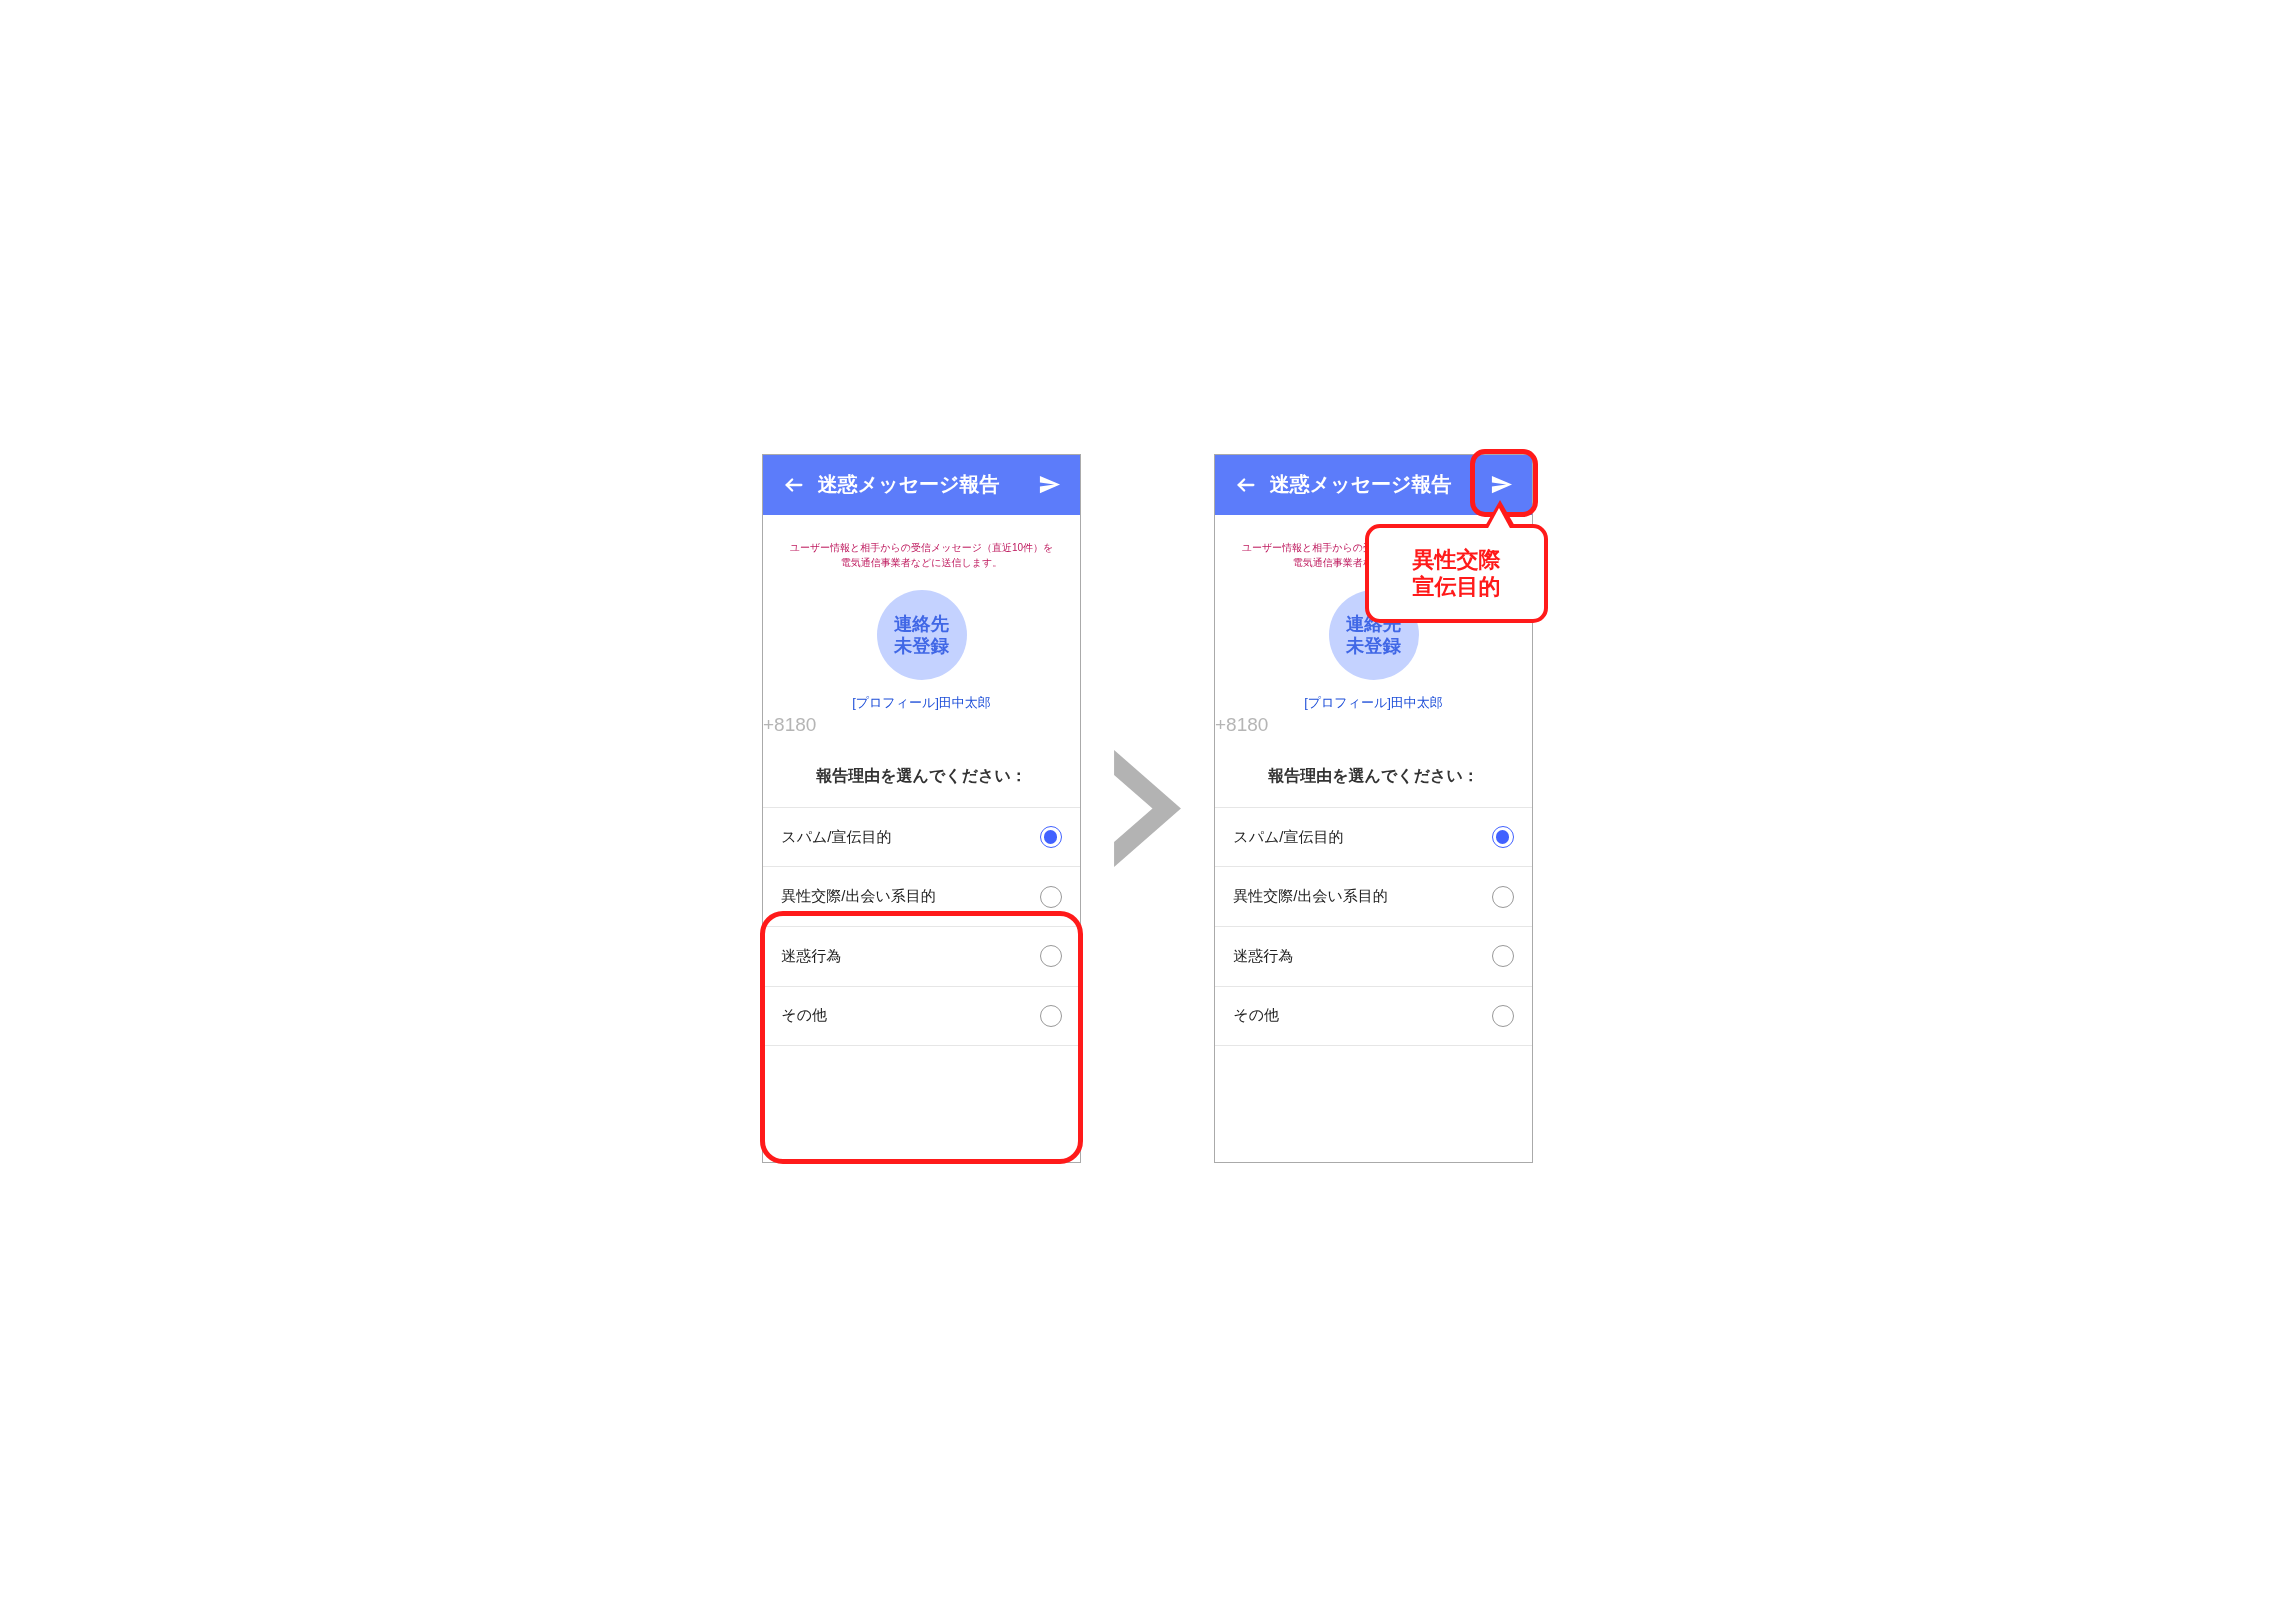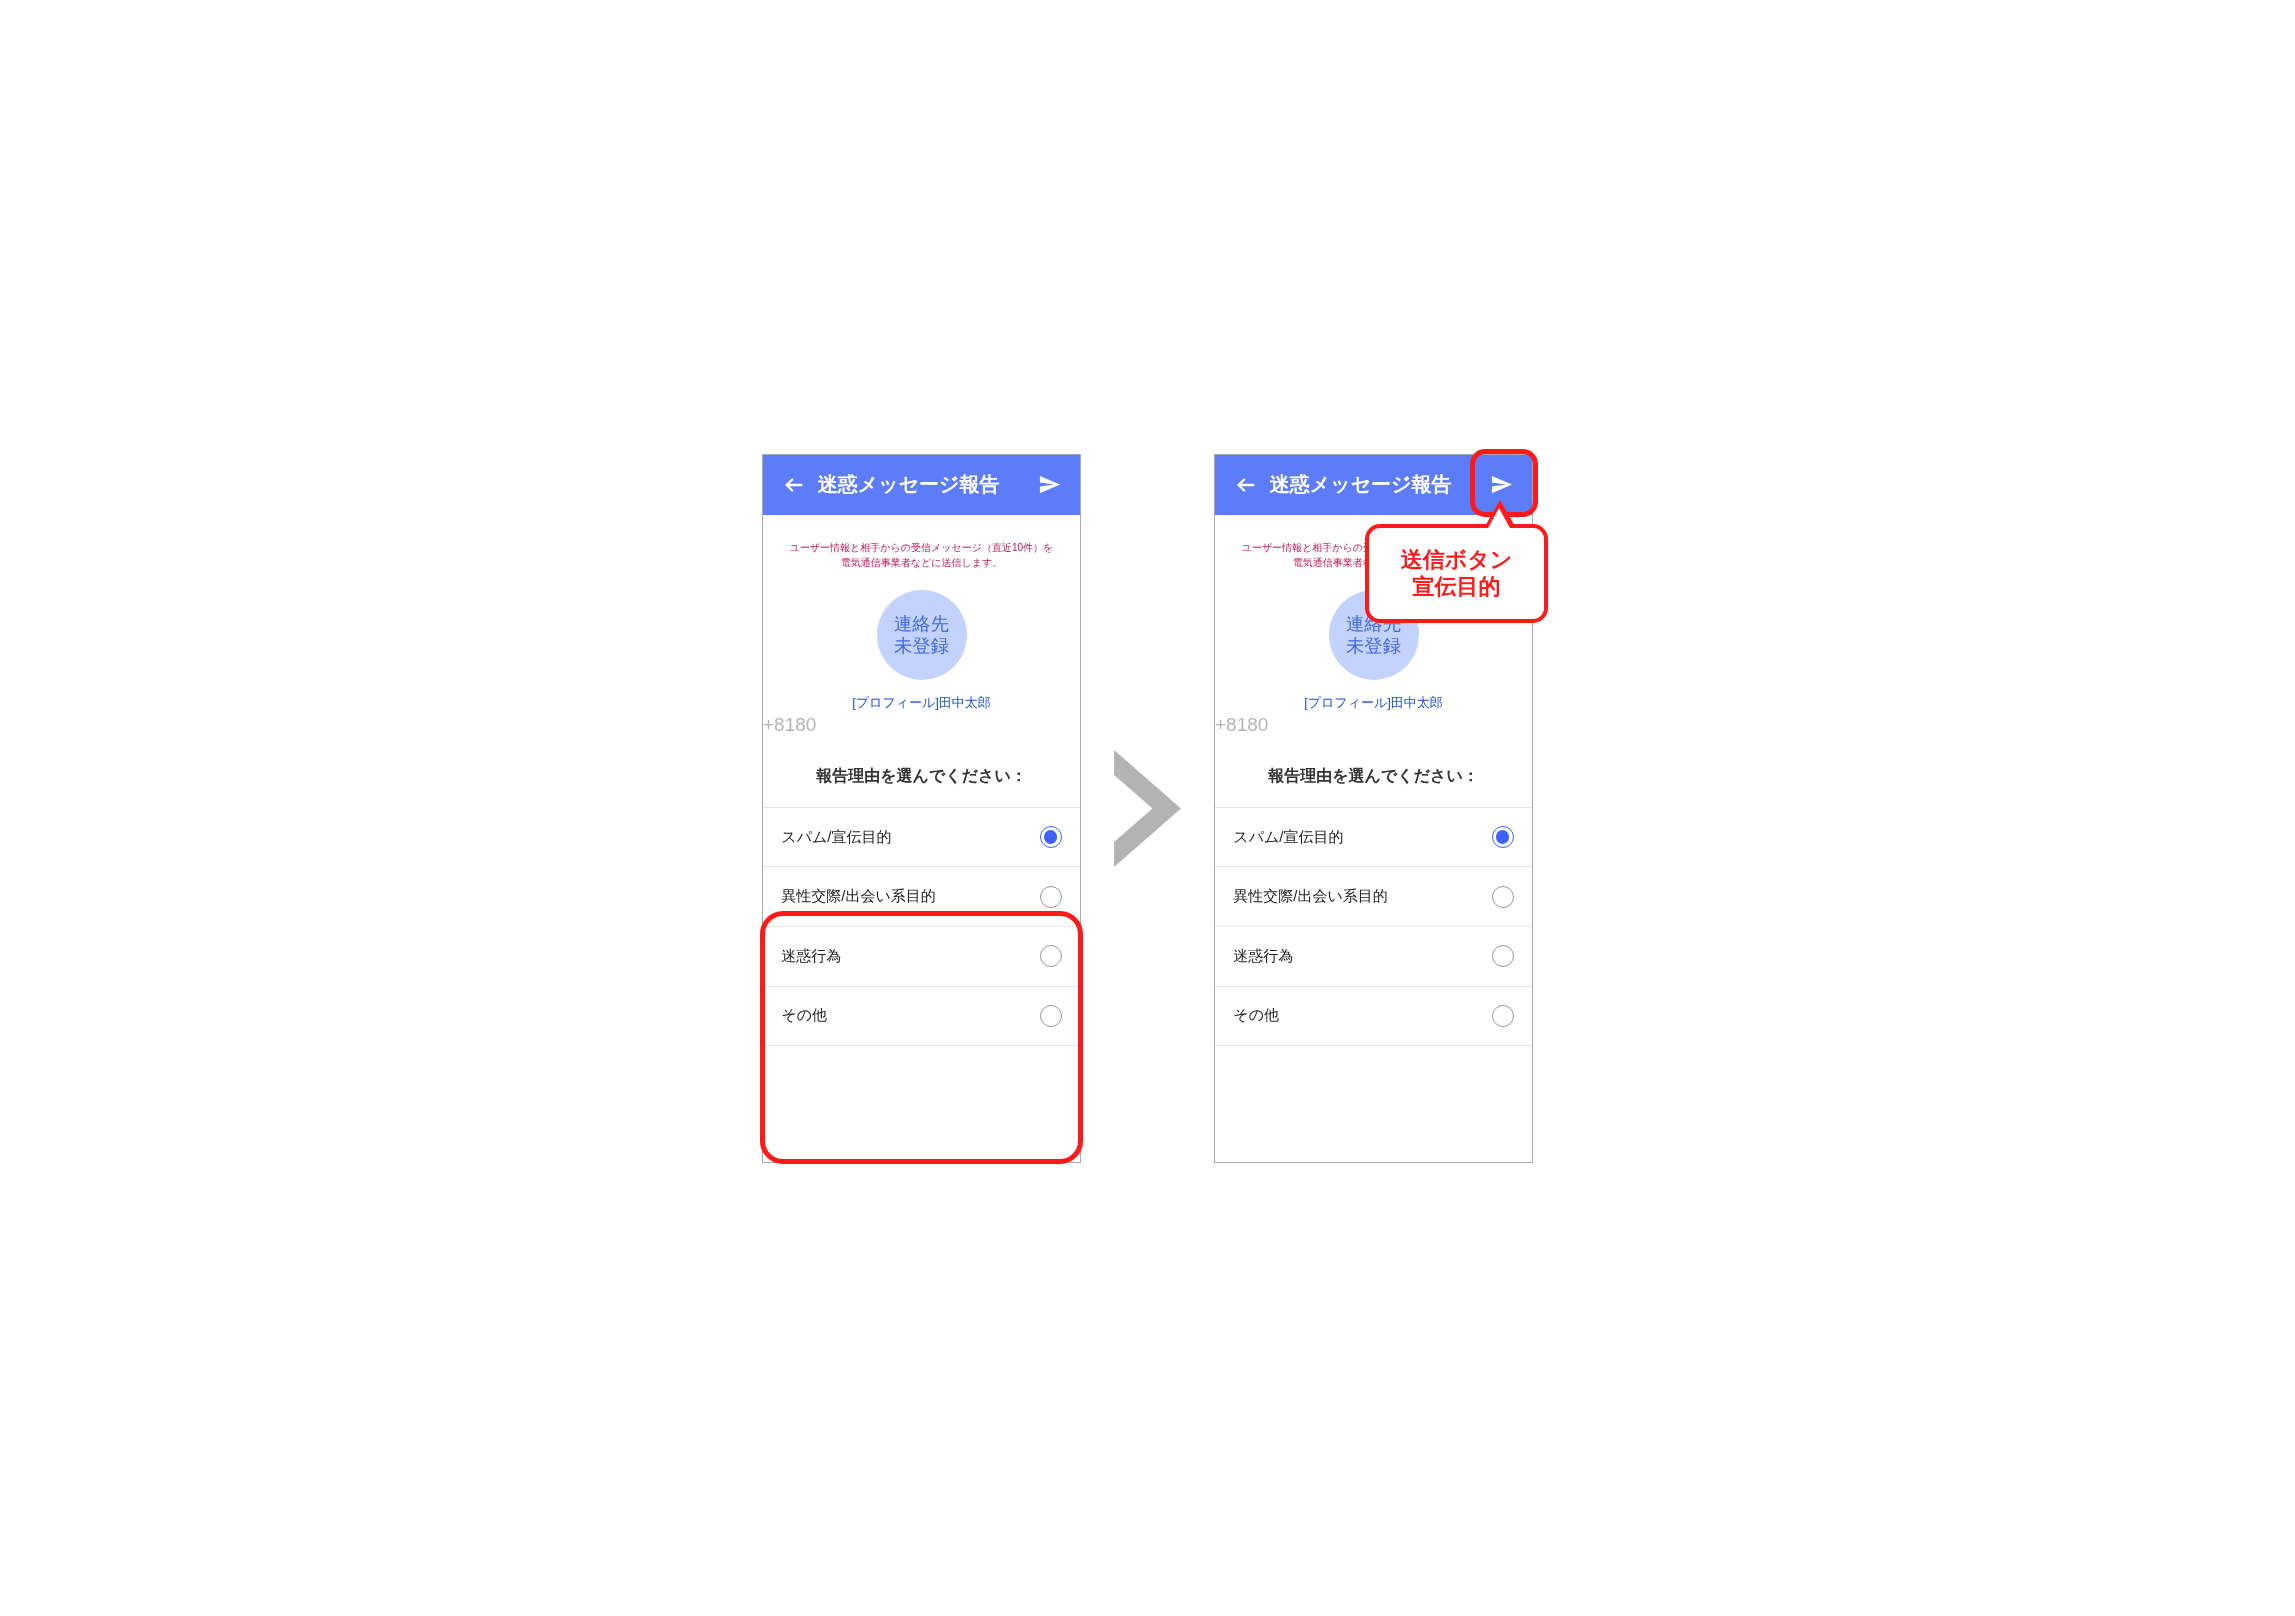--- a/index.html
+++ b/index.html
@@ -74,21 +74,21 @@
       height: 90px;
       border-radius: 50%;
       background: #c4d2ff;
       color: #4067e6;
       display: flex;
       flex-direction: column;
       align-items: center;
       justify-content: center;
       font-size: 18.3px;
       line-height: 1.15;
-      font-weight: 400;
+      font-weight: 700;
     }
     .profile-name {
       text-align: center;
       font-size: 13px;
       color: #1d4ed8;
       padding: 8.3px 0 1.7px;
     }
     .phone {
       text-align: left;
       font-size: 19px;
@@ -297,19 +297,19 @@
           </div>
           <div class="option">
             <span>その他</span>
             <span class="radio"></span>
           </div>
         </div>
       </div>
     </div>
     <div class="red-outline send-hi"></div>
     <div class="callout">
-      <div>送信ボタン</div>
+      <div>異性交際</div>
       <div>宣伝目的</div>
     </div>
   </div>
 
 </div>
 
 
 </body></html>

